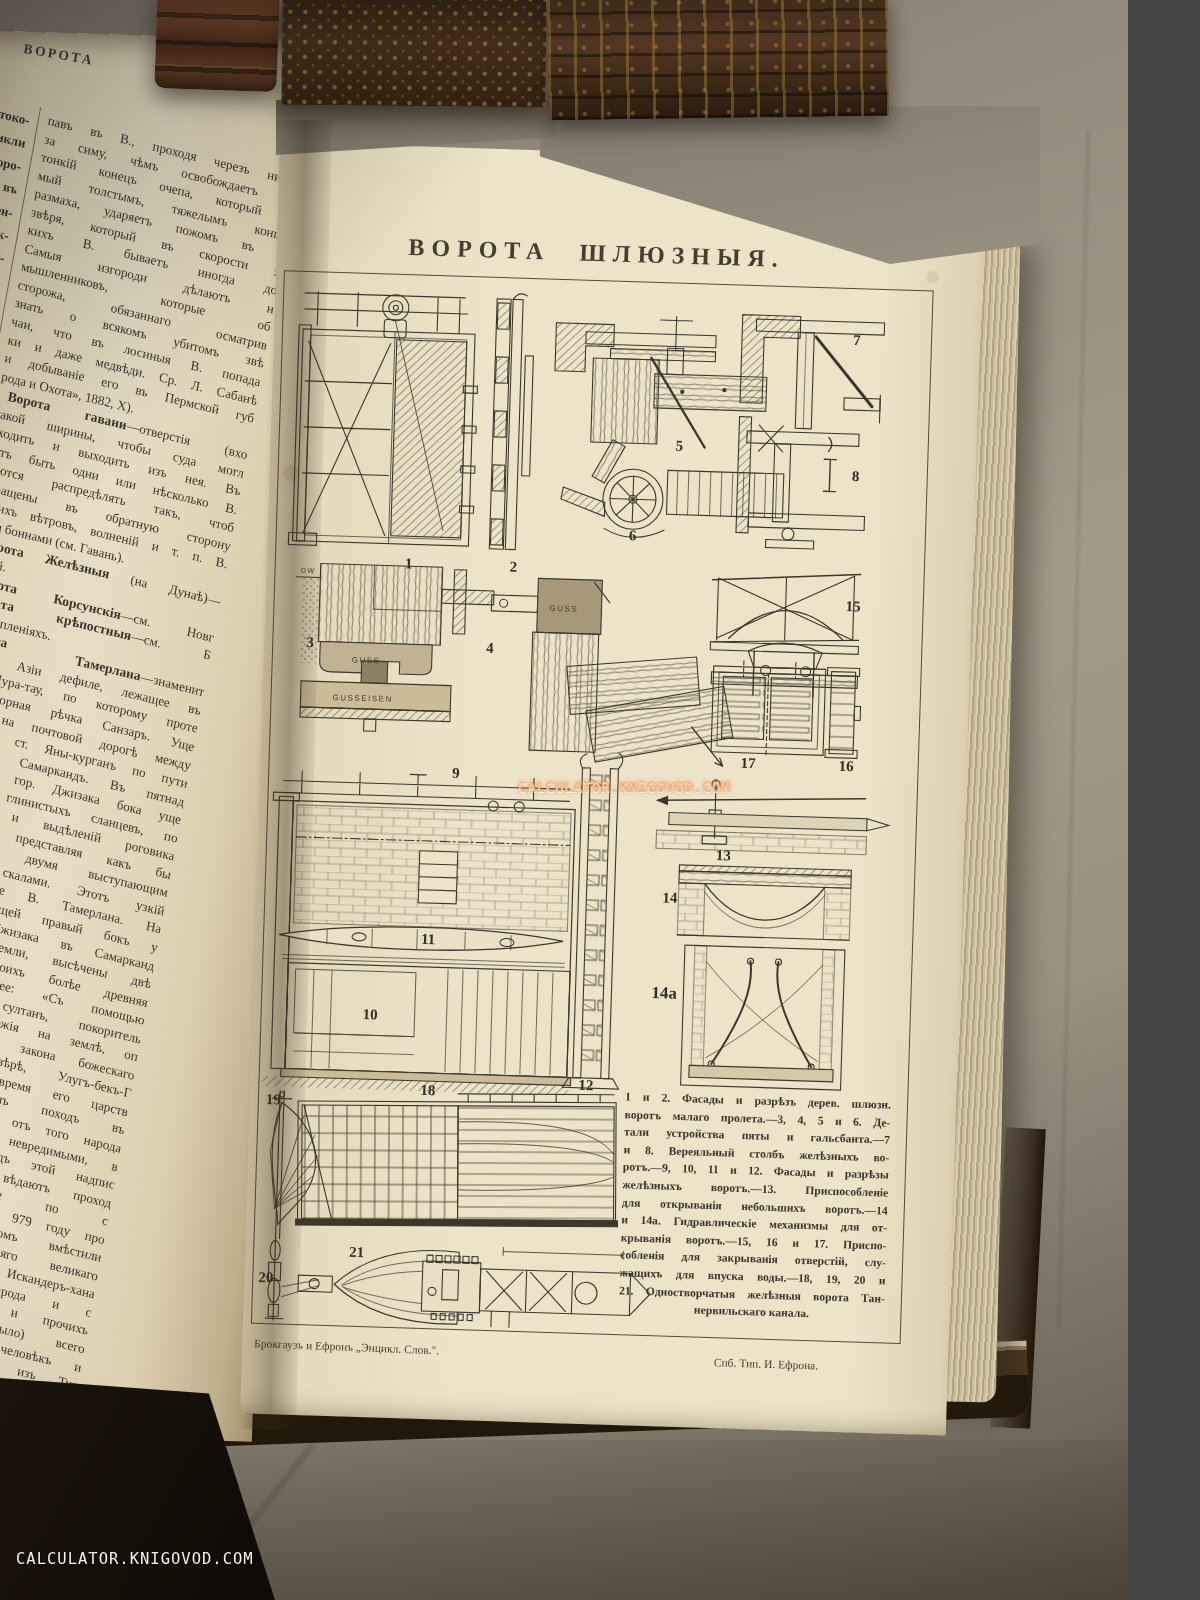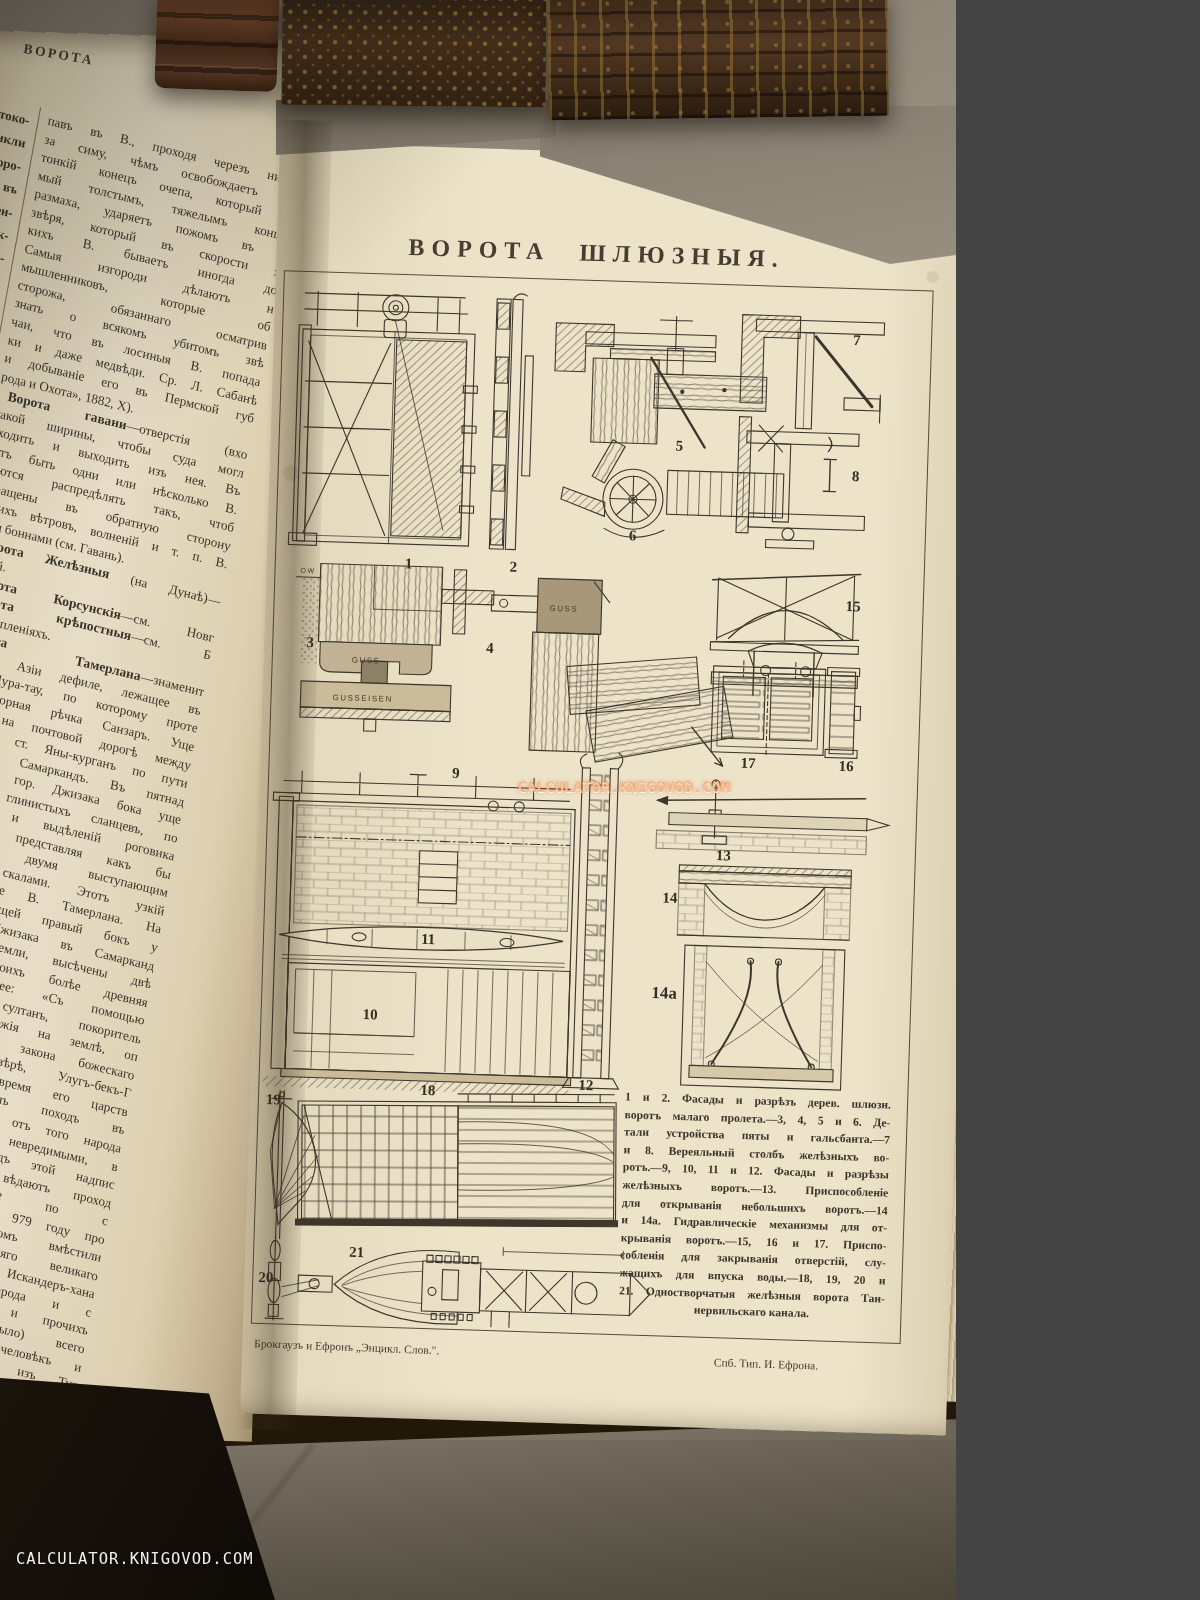--- a/index.html
+++ b/index.html
@@ -1,16 +1,16 @@
 <!DOCTYPE html>
 <html><head>
 <meta charset="utf-8">
 <style>
   html,body{margin:0;padding:0;background:#444;}
-  .stage{position:relative;width:956px;height:1600px;overflow:hidden;
+  .stage{position:relative;width:1128px;height:1600px;overflow:hidden;
     font-family:"Liberation Serif",serif;
     background:linear-gradient(160deg,#7d766a 0%,#948c7c 22%,#a39a89 48%,#9a9180 68%,#716a5c 90%,#5e584b 100%);}
   .abs{position:absolute;}
   
   .fabric-bottom{left:0;top:1440px;width:1200px;height:160px;z-index:2;
     background:linear-gradient(180deg,rgba(90,84,72,.25),rgba(62,57,46,.55));}
   .crease1{left:240px;top:1420px;width:4px;height:230px;z-index:2;background:rgba(30,25,18,.25);
     transform:rotate(38deg);filter:blur(2px);}
   .crease2{left:1072px;top:130px;width:3px;height:1200px;z-index:2;background:rgba(30,25,18,.12);
     transform:rotate(1.4deg);filter:blur(1.5px);}

